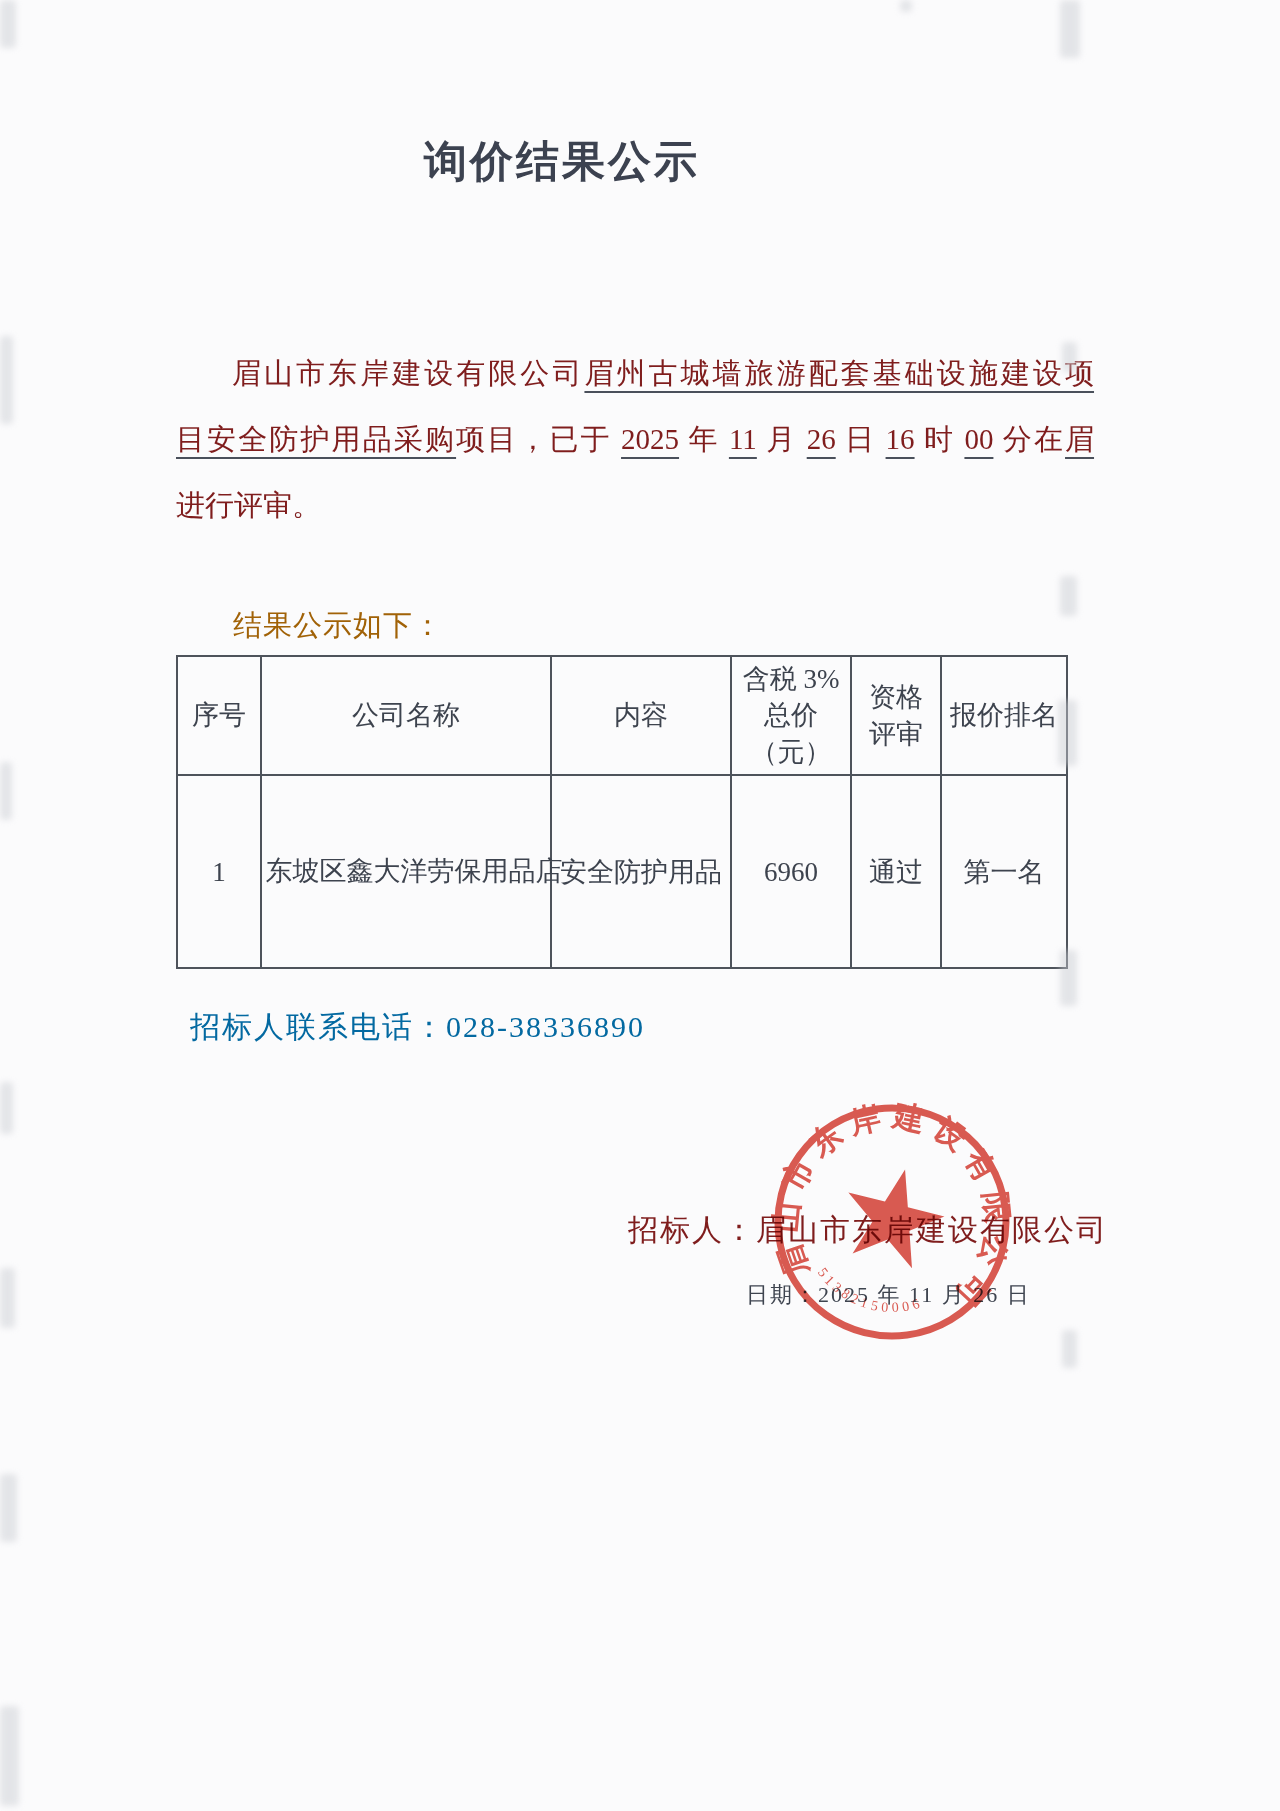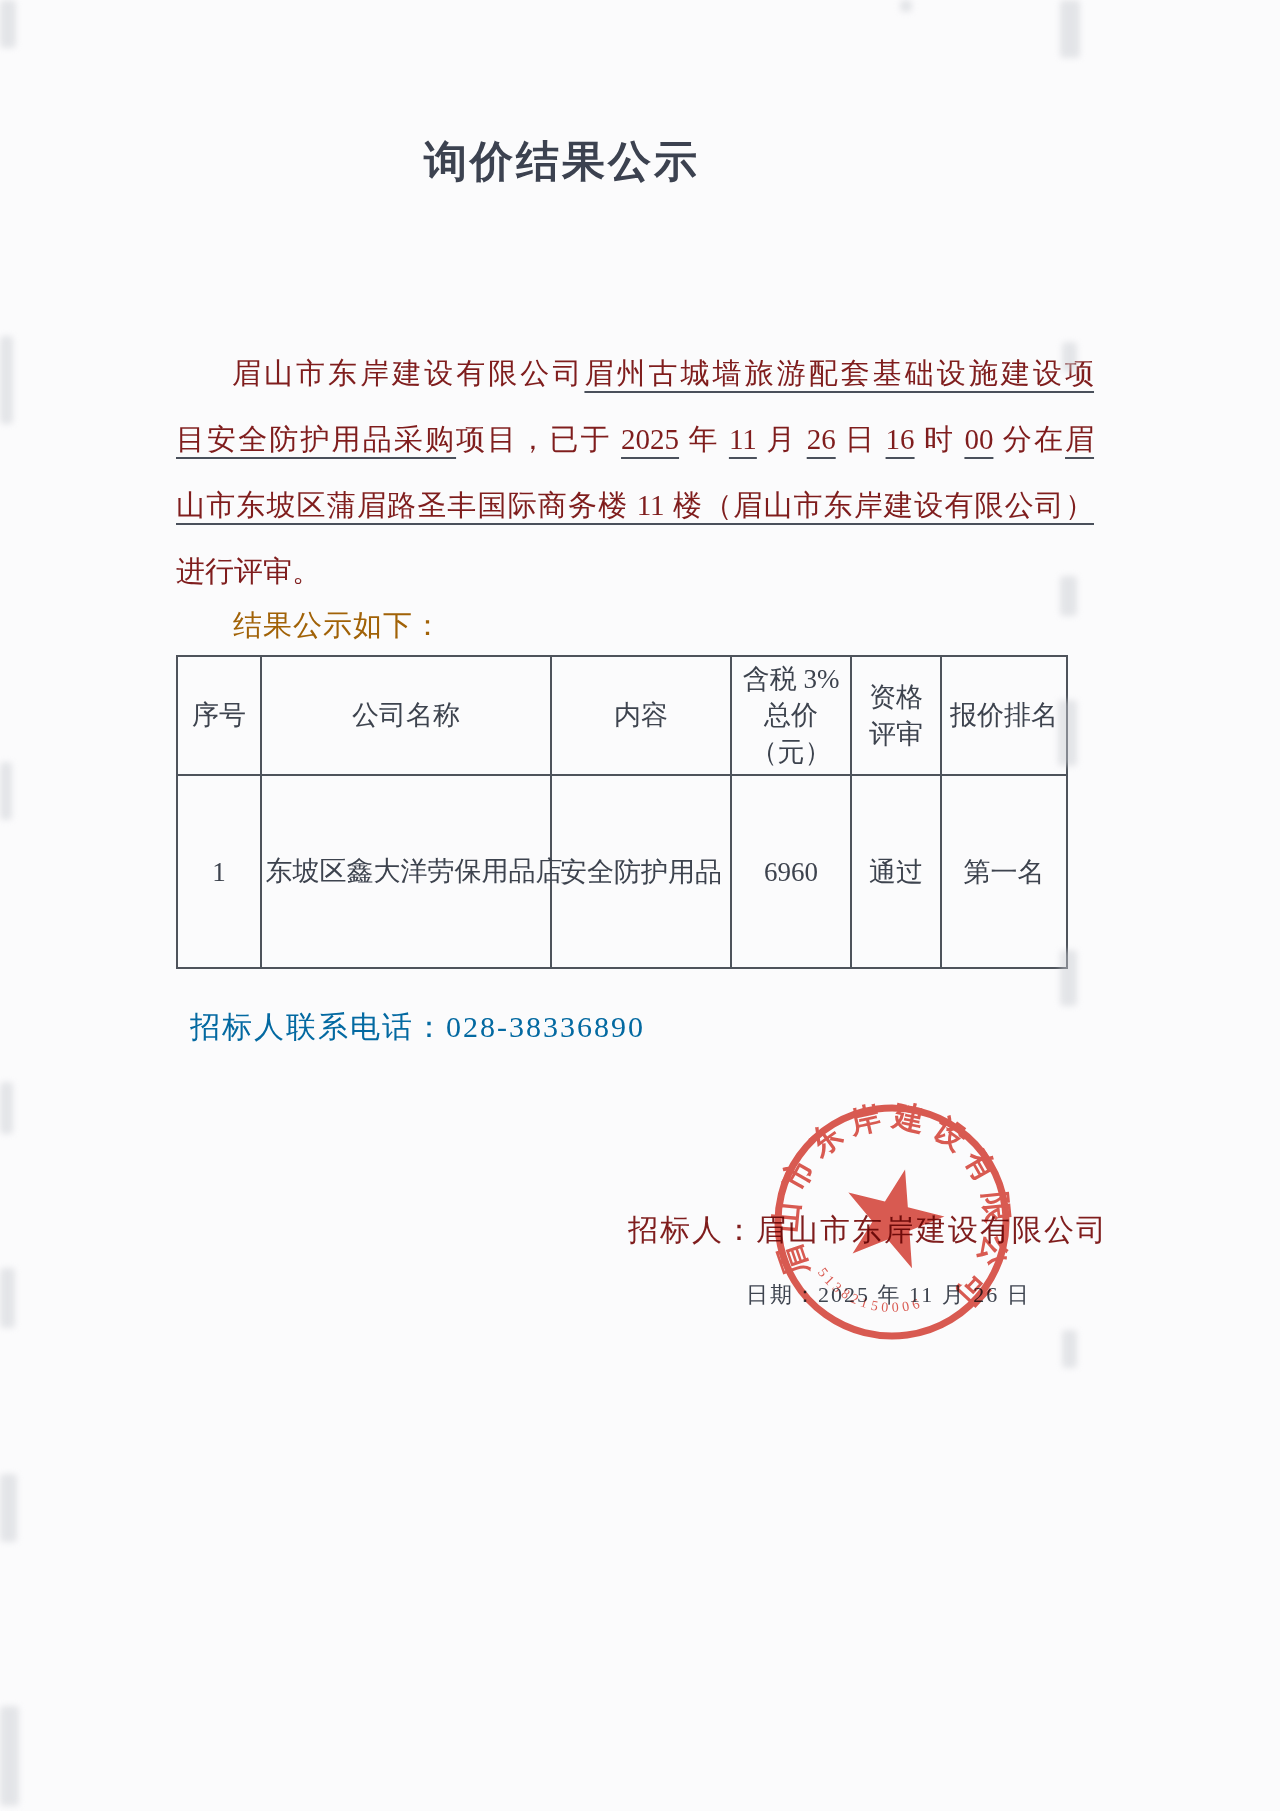--- a/index.html
+++ b/index.html
@@ -86,21 +86,20 @@
 </head>
 <body>
 
 <div class="page">
 
   <h1 class="doc-title"><span>询价结果公示</span></h1>
 
   <div class="body-paragraph">
       <div class="para-line justify indent"><span>眉山市东岸建设有限公司</span><span class="u">眉州古城墙旅游配套基础设施建设项</span></div>
       <div class="para-line justify"><span class="u">目安全防护用品采购</span><span>项目，已于 </span><span class="u">2025</span><span> 年 </span><span class="u">11</span><span> 月 </span><span class="u">26</span><span> 日 </span><span class="u">16</span><span> 时 </span><span class="u">00</span><span> 分在</span><span class="u">眉</span></div>
-      <div class="para-line justify"><span class="u">山市东坡区蒲眉路圣丰国际商务楼 11 楼（眉山市东岸建设有限公司）</span></div>
       <div class="para-line"><span>进行评审。</span></div>
     </div>
 
   <div class="results-intro">结果公示如下：</div>
 
   <table class="result-table">
     <colgroup>
       <col style="width:84px">
       <col style="width:290px">
       <col style="width:180px">

